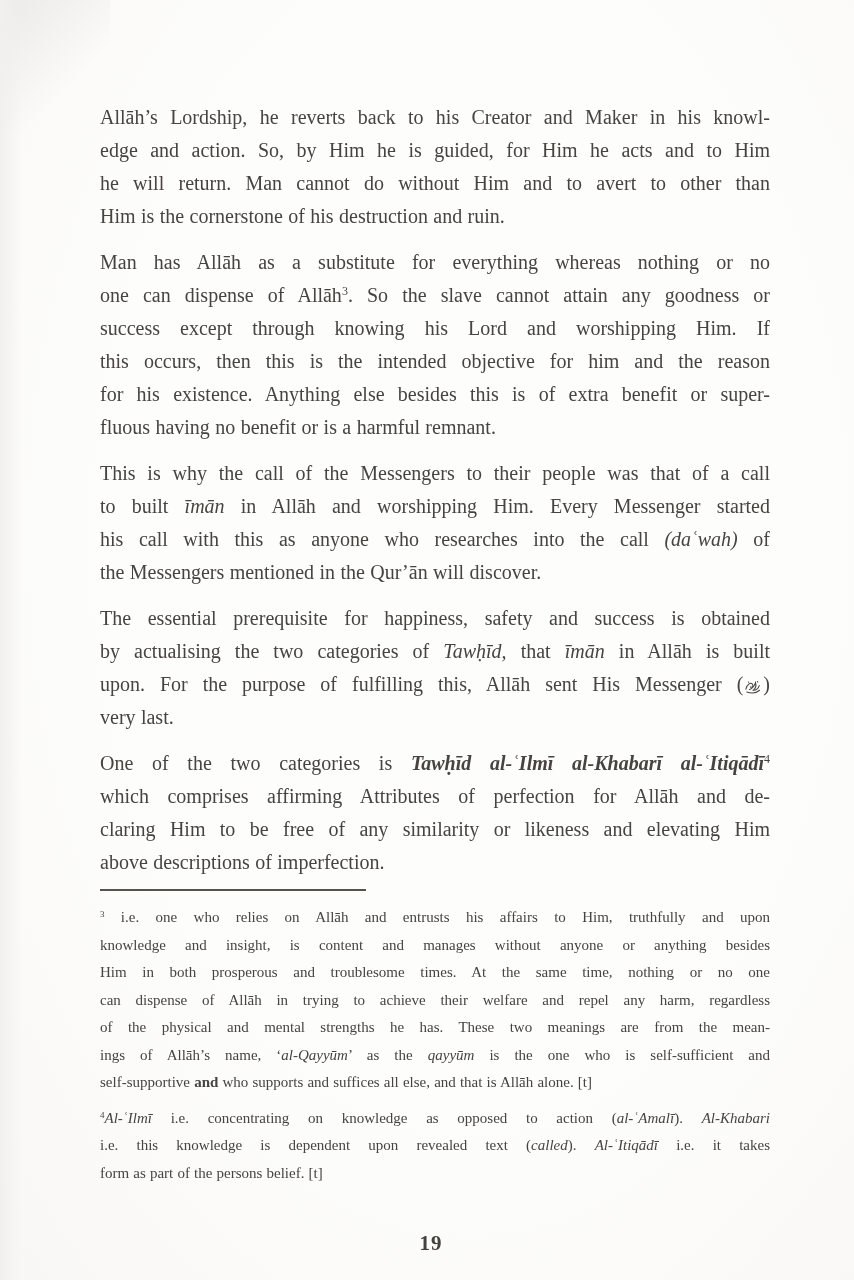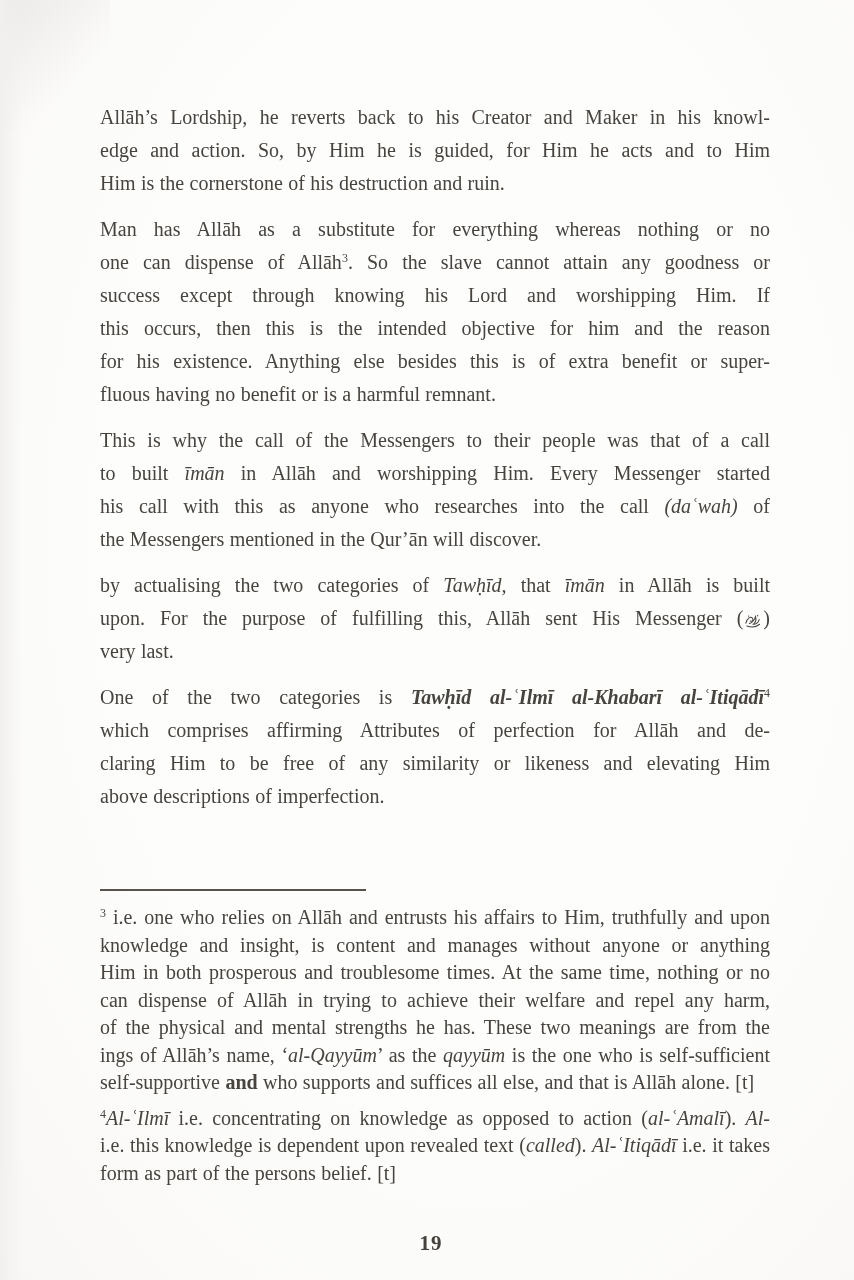--- a/index.html
+++ b/index.html
@@ -22,21 +22,21 @@
   .text-block { position:absolute; left:100px; top:88px; width:670px; }
   .fn-block   { position:absolute; left:100px; top:889px; width:670px; }
   .para { margin:13px 0 10px 0; }
   .ln {
     font-size:20px; line-height:33px; height:33px; overflow:hidden;
     text-align:justify; text-align-last:justify;
     -moz-text-align-last:justify;
     word-spacing:0.4px;
   }
   .ln.end { text-align-last:left; -moz-text-align-last:left; }
-  .fn .ln { font-size:20px; line-height:27.5px; height:27.5px; }
+  .fn .ln { font-size:15px; line-height:27.5px; height:27.5px; }
   .it { font-style:italic; }
   .bi { font-style:italic; font-weight:600; }
   .b  { font-weight:600; }
   sup { font-size:60%; line-height:0; vertical-align:baseline; position:relative; top:-0.55em; }
   .fnrule { width:266px; border-top:2px solid #57524c; margin:0 0 13px 0; }
   .fn.second { margin-top:8px; }
   .saw-icon { display:inline-block; vertical-align:-3px; margin:0 1px; color:#474440; }
   .pageno {
     position:absolute; left:0; right:0; top:1231px; text-align:center;
     font-size:21px; font-weight:600; letter-spacing:1px; color:#45423d;padding-left:8px;
@@ -47,40 +47,42 @@
 
 <div class="page">
   <div class="shade-corner"></div>
   <div class="shade-left"></div>
 
   <div class="text-block">
 
     <div class="para">
       <div class="ln">Allāh’s Lordship, he reverts back to his Creator and Maker in his knowl-</div>
       <div class="ln">edge and action. So, by Him he is guided, for Him he acts and to Him</div>
+      <div class="ln">he will return. Man cannot do without Him and to avert to other than</div>
       <div class="ln end">Him is the cornerstone of his destruction and ruin.</div>
     </div>
 
     <div class="para">
       <div class="ln">Man has Allāh as a substitute for everything whereas nothing or no</div>
       <div class="ln"><span>one can dispense of Allāh</span><sup>3</sup><span>. So the slave cannot attain any goodness or</span></div>
       <div class="ln">success except through knowing his Lord and worshipping Him. If</div>
       <div class="ln">this occurs, then this is the intended objective for him and the reason</div>
       <div class="ln">for his existence. Anything else besides this is of extra benefit or super-</div>
       <div class="ln end">fluous having no benefit or is a harmful remnant.</div>
     </div>
 
     <div class="para">
       <div class="ln">This is why the call of the Messengers to their people was that of a call</div>
       <div class="ln"><span>to built </span><span class="it">īmān</span><span> in Allāh and worshipping Him. Every Messenger started</span></div>
       <div class="ln"><span>his call with this as anyone who researches into the call </span><span class="it">(daʿwah)</span><span> of</span></div>
       <div class="ln end">the Messengers mentioned in the Qur’ān will discover.</div>
     </div>
 
     <div class="para">
+      <div class="ln">The essential prerequisite for happiness, safety and success is obtained</div>
       <div class="ln"><span>by actualising the two categories of </span><span class="it">Tawḥīd,</span><span> that </span><span class="it">īmān</span><span> in Allāh is built</span></div>
       <div class="ln"><span>upon. For the purpose of fulfilling this, Allāh sent His Messenger (</span><span class="saw-icon"><svg viewBox="0 0 20 18" width="18" height="16" aria-hidden="true">
               <g fill="none" stroke="currentColor" stroke-width="1.2" stroke-linecap="round">
                 <path d="M2 12.5 C3.5 6.5 7.5 4.5 9.5 7 C10.8 8.8 9 11 7 10.2"></path>
                 <path d="M6 13 C9 12 11.8 8.5 12.8 5.2 C13.8 8.2 13 11.2 11 13.2"></path>
                 <path d="M10 13.8 C13 14 15.8 12 17 8.5"></path>
                 <path d="M3 15.8 C8 17.4 13.8 17 17.4 13.8"></path>
                 <circle cx="15.2" cy="4.2" r="0.8" fill="currentColor" stroke="none"></circle>
                 <circle cx="5" cy="4.6" r="0.8" fill="currentColor" stroke="none"></circle>
               </g>

